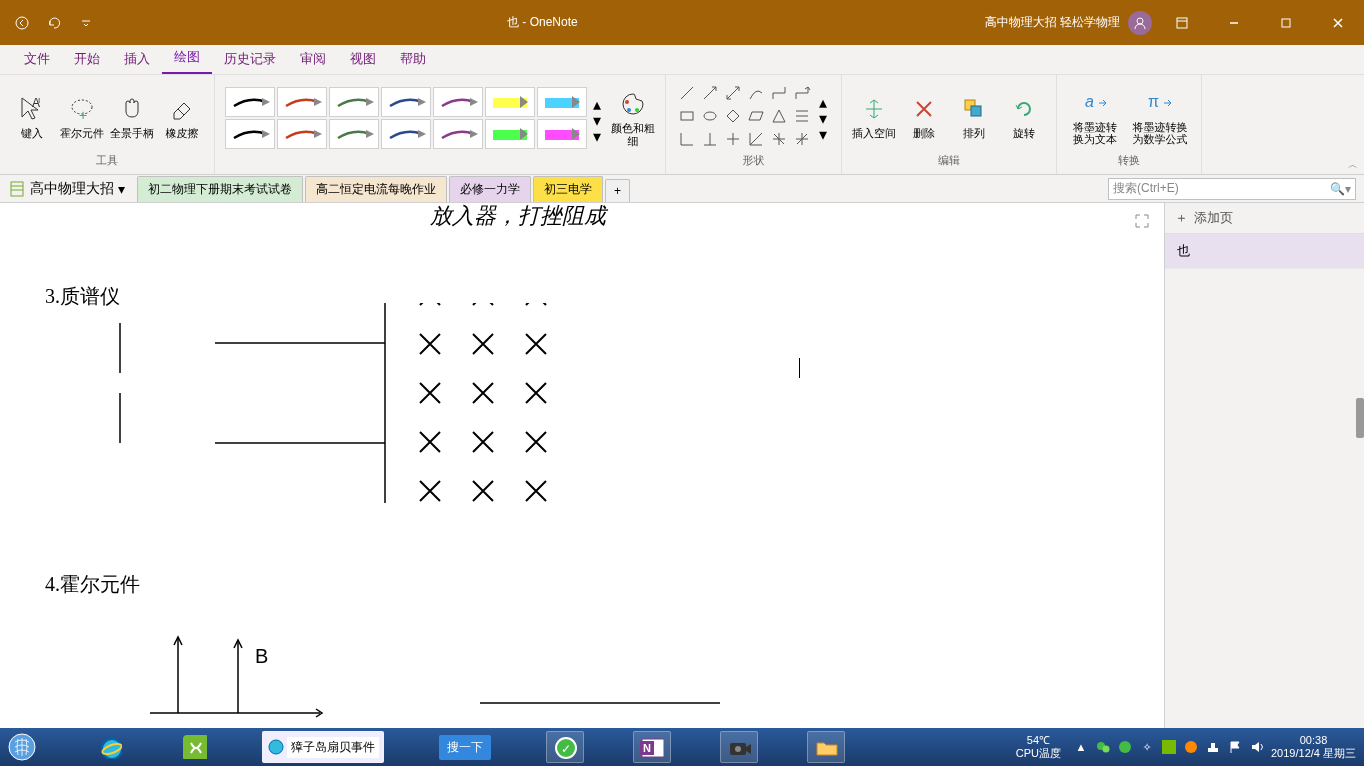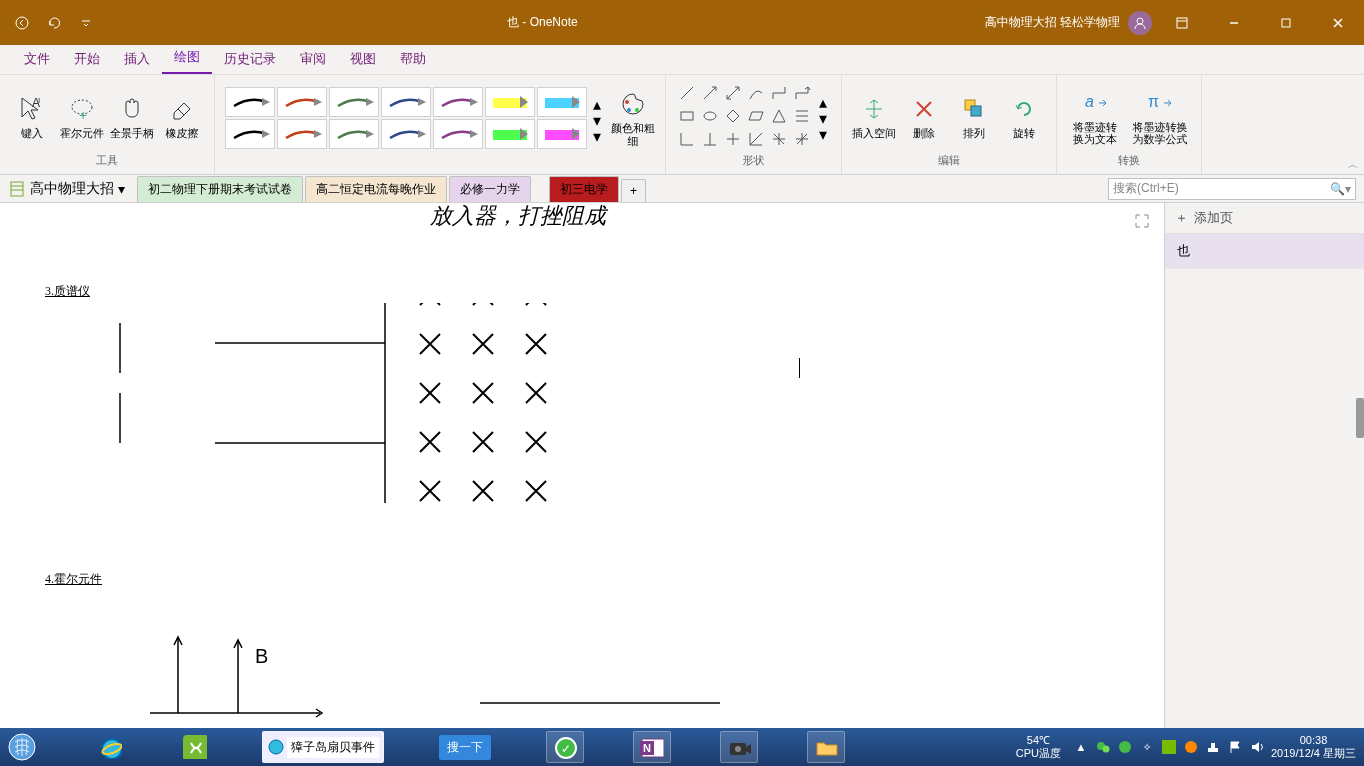--- a/index.html
+++ b/index.html
@@ -41,39 +41,39 @@
 
 
 .nav-bar { height: 28px; background: #f3f2f1; display: flex; align-items: center; padding: 0 8px; border-bottom: 1px solid #d0d0d0; }
 .notebook-name { display: flex; align-items: center; gap: 4px; font-size: 14px; padding-right: 12px; }
 .section-tabs { display: flex; align-items: flex-end; gap: 0; }
 .section-tab { padding: 4px 10px; font-size: 12px; border: 1px solid #c0c0c0; border-bottom: none; border-radius: 2px 2px 0 0; background: #e8f4e8; cursor: pointer; margin-right: 2px; }
 .section-tab.t1 { background: #cee8ee; }
 .section-tab.t2 { background: #d4ecd4; }
 .section-tab.t3 { background: #f5e6d0; }
 .section-tab.t4 { background: #e6d4ec; }
-.section-tab.t5 { background: #b91c1c; margin-left: 16px; }
+.section-tab.t5 { background: #fde047; }
 .section-tab.add { background: #f0f0f0; padding: 4px 8px; }
 .search-box { margin-left: auto; width: 248px; height: 22px; border: 1px solid #c0c0c0; background: #fff; display: flex; align-items: center; padding: 0 4px; font-size: 12px; color: #888; }
 .search-box .mag { margin-left: auto; }
 
 
 .main { display: flex; height: 540px; background: #fff; }
 .canvas { flex: 1; position: relative; background: #fff; overflow: hidden; }
 .expand-icon { position: absolute; top: 10px; right: 14px; cursor: pointer; }
 .page-panel { width: 200px; border-left: 1px solid #d0d0d0; background: #f3f2f1; }
 .add-page { padding: 6px 10px; font-size: 13px; color: #555; cursor: pointer; border-bottom: 1px solid #e0e0e0; display: flex; align-items: center; gap: 6px; }
 .page-item { padding: 8px 12px; font-size: 13px; background: #fff; border-bottom: 1px solid #e8e8e8; cursor: pointer; }
 .page-item.active { background: #e8e0ee; }
 
 .scroll-nub { position: absolute; right: 0; top: 398px; width: 8px; height: 40px; background: #999; border-radius: 2px; }
 
 
 .ink-text { position: absolute; font-family: cursive; font-size: 22px; font-style: italic; }
-.typed { position: absolute; font-size: 12px; font-family: "Microsoft YaHei"; text-decoration: underline; }
+.typed { position: absolute; font-size: 20px; font-family: "Microsoft YaHei"; }
 .cursor-caret { position: absolute; width: 1px; height: 20px; background: #000; }
 
 
 .taskbar { position: absolute; bottom: 0; left: 0; right: 0; height: 38px; background: linear-gradient(#2a5a9a, #1a3a6a); display: flex; align-items: center; gap: 47px; }
 .start-btn { width: 44px; height: 38px; display: flex; align-items: center; justify-content: center; cursor: pointer; }
 .task-item { height: 32px; padding: 0 6px; display: flex; align-items: center; cursor: pointer; margin: 0 1px; }
 .task-item.running { background: rgba(255,255,255,0.15); border: 1px solid rgba(255,255,255,0.3); border-radius: 2px; }
 .task-item img, .task-item .ticon { width: 24px; height: 24px; }
 .tray { margin-left: auto; display: flex; align-items: center; gap: 6px; padding-right: 8px; color: #fff; font-size: 11px; }
 .tray-icon { width: 16px; height: 16px; display: flex; align-items: center; justify-content: center; }

